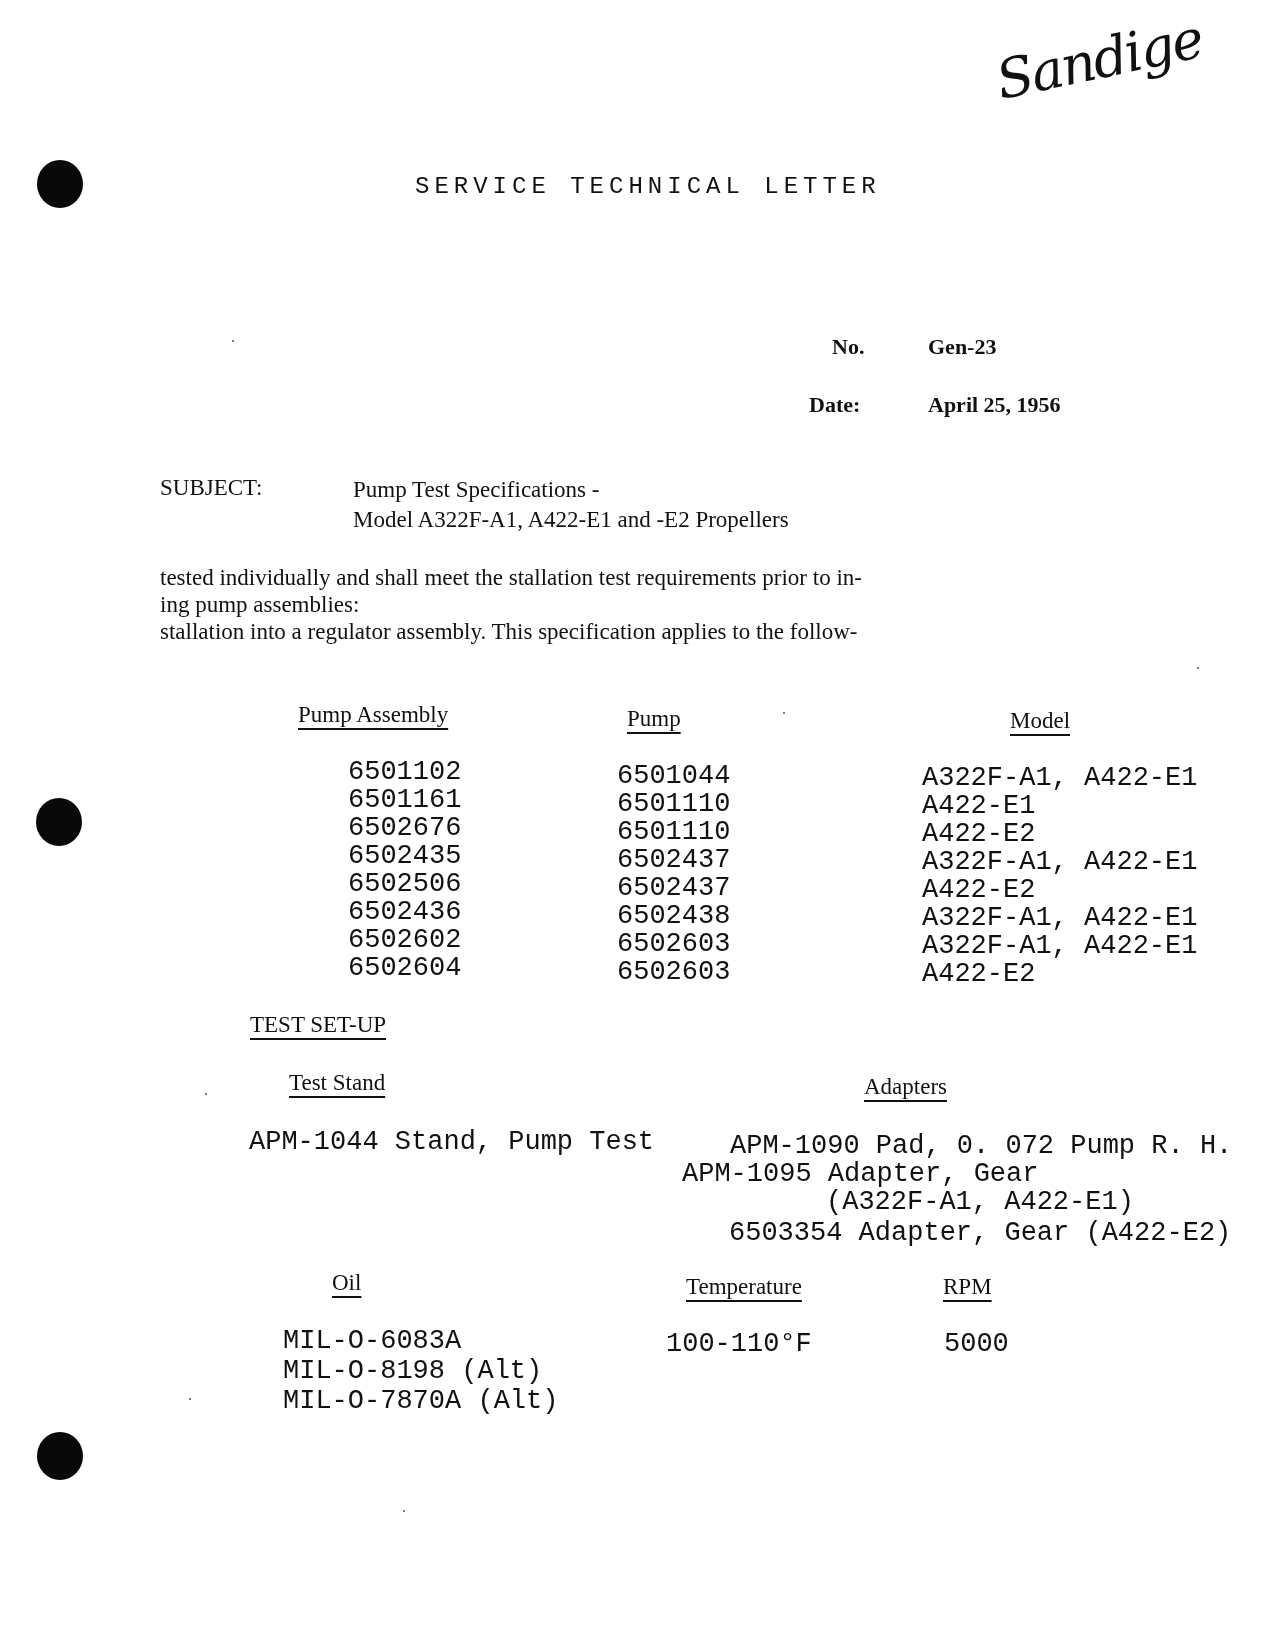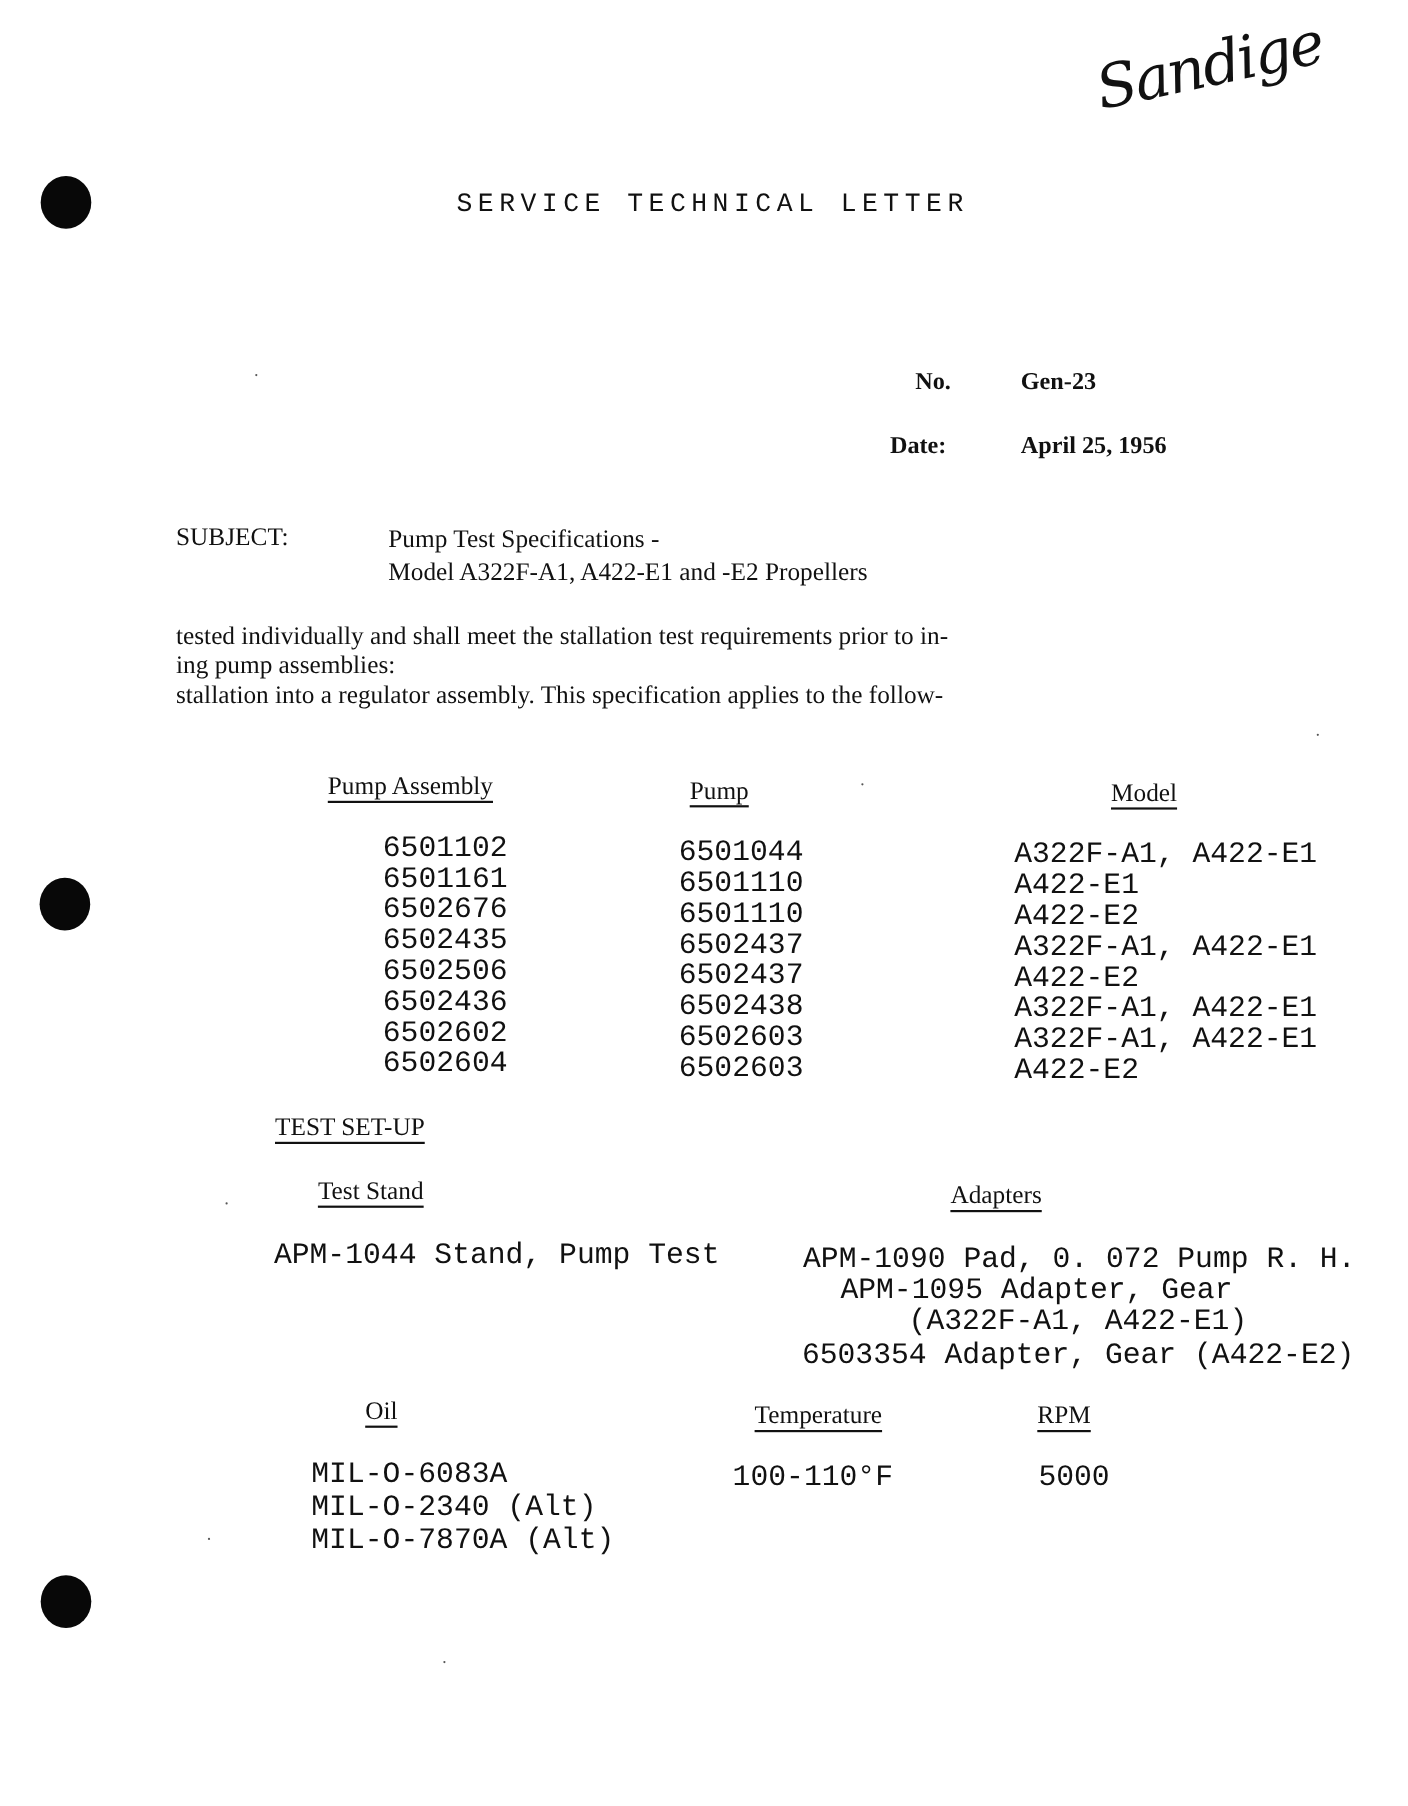--- a/index.html
+++ b/index.html
@@ -86,27 +86,27 @@
   <div>A422-E2</div>
 </div>
 
 <div class="abs hdr" style="left:250px; top:1012px;">TEST SET-UP</div>
 
 <div class="abs hdr" style="left:289px; top:1070px;">Test Stand</div>
 <div class="abs cell" style="left:249px; top:1128px;">APM-1044 Stand,  Pump Test</div>
 
 <div class="abs hdr" style="left:864px; top:1074px;">Adapters</div>
 <div class="abs cell" style="left:730px; top:1132px;">APM-1090 Pad,  0. 072 Pump R. H.</div>
-<div class="abs cell" style="left:764px; top:1160px;">APM-1095 Adapter, Gear</div>
+<div class="abs cell" style="left:682px; top:1160px;">APM-1095 Adapter, Gear</div>
 <div class="abs cell" style="left:826px; top:1188px;">(A322F-A1,  A422-E1)</div>
 <div class="abs cell" style="left:729px; top:1219px;">6503354 Adapter, Gear (A422-E2)</div>
 
 <div class="abs hdr" style="left:332px; top:1270px;">Oil</div>
 <div class="abs hdr" style="left:644px; top:1274px;margin-left:42px;">Temperature</div>
 <div class="abs hdr" style="left:943px; top:1274px;">RPM</div>
 
 <div class="abs cell" style="left:283px; top:1326px;">
   <div style="line-height:30px;">MIL-O-6083A</div>
-  <div style="line-height:30px;">MIL-O-2340 (Alt)</div>
+  <div style="line-height:30px;">MIL-O-8198 (Alt)</div>
   <div style="line-height:30px;">MIL-O-7870A (Alt)</div>
 </div>
 <div class="abs cell" style="left:666px; top:1330px;">100-110°F</div>
 <div class="abs cell" style="left:944px; top:1330px;">5000</div>
 
 </body></html>

